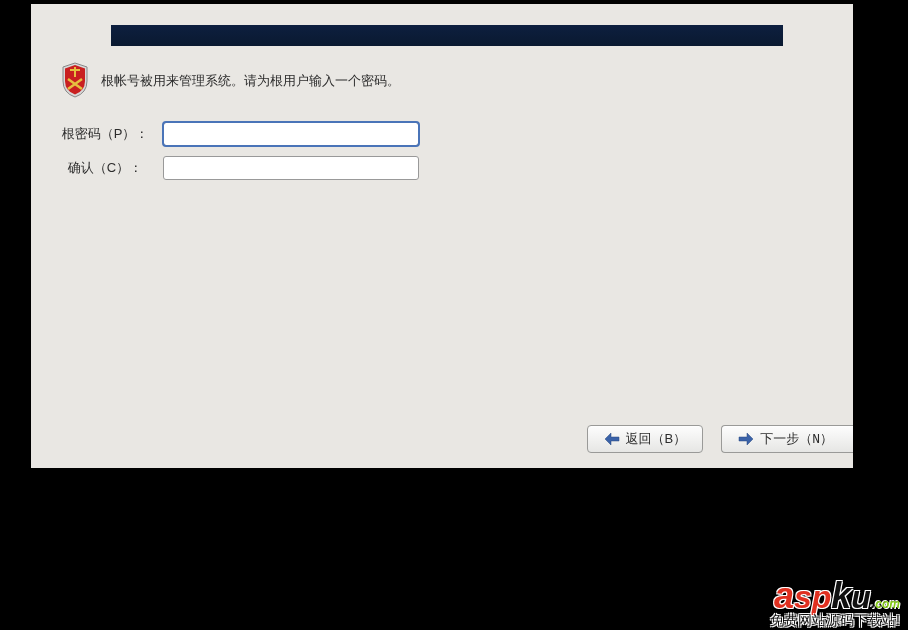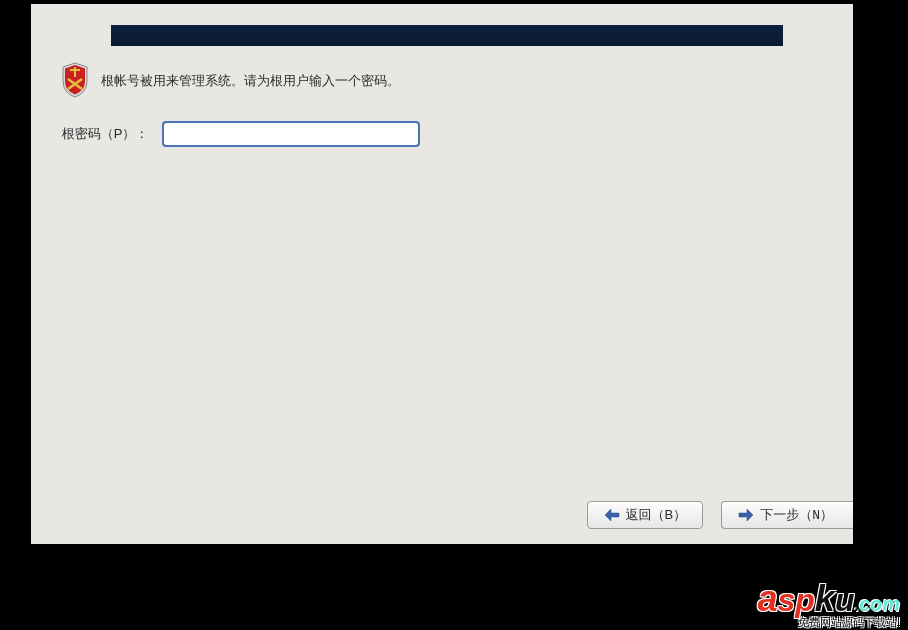--- a/index.html
+++ b/index.html
@@ -14,21 +14,21 @@
       font-family: "Microsoft YaHei", "SimSun", sans-serif;
       font-size: 13px;
       position: relative;
       overflow: hidden;
     }
     .window {
       position: absolute;
       top: 4px;
       left: 31px;
       width: 822px;
-      height: 540px;
+      height: 464px;
       background: #e9e7e3;
       box-shadow: 0 0 5px rgba(0,0,0,0.3);
     }
     .header-bar {
       position: absolute;
       top: 21px;
       left: 80px;
       width: 672px;
       height: 21px;
       background: linear-gradient(to bottom, #0d1f3f 0%, #0a1930 100%);
@@ -132,24 +132,24 @@
       font-weight: bold;
       font-style: italic;
       line-height: 1;
     }
     .wm-a { color: #e03020; font-size: 36px; text-shadow: 1px 1px 0 #fff, -1px -1px 0 #fff, 1px -1px 0 #fff, -1px 1px 0 #fff; }
     .wm-s { color: #e03020; font-size: 32px; text-shadow: 1px 1px 0 #fff, -1px -1px 0 #fff, 1px -1px 0 #fff, -1px 1px 0 #fff; }
     .wm-p { color: #e03020; font-size: 32px; text-shadow: 1px 1px 0 #fff, -1px -1px 0 #fff, 1px -1px 0 #fff, -1px 1px 0 #fff; }
     .wm-k { color: #111; font-size: 36px; text-shadow: 1px 1px 0 #fff, -1px -1px 0 #fff, 1px -1px 0 #fff, -1px 1px 0 #fff; }
     .wm-u { color: #111; font-size: 32px; text-shadow: 1px 1px 0 #fff, -1px -1px 0 #fff, 1px -1px 0 #fff, -1px 1px 0 #fff; }
     .wm-dot { color: #111; font-size: 16px; text-shadow: 1px 1px 0 #fff, -1px -1px 0 #fff; }
-    .wm-com { color: #5eead4; font-size: 20px; text-shadow: 1px 1px 0 #fff, -1px -1px 0 #fff; }
+    .wm-com { color: #84cc16; font-size: 12px; text-shadow: 1px 1px 0 #fff, -1px -1px 0 #fff; }
     .watermark-sub {
       color: #111;
-      font-size: 11px;
+      font-size: 14px;
       text-shadow: 1px 1px 0 #fff, -1px -1px 0 #fff, 1px -1px 0 #fff, -1px 1px 0 #fff;
       font-style: normal;
       font-weight: normal;
       margin-top: -2px;
     }
   </style>
 </head>
 <body>
 
 <div class="window">
@@ -166,20 +166,24 @@
         <path d="M8 18 L22 28 M22 18 L8 28" stroke="#e6c040" stroke-width="2.5"></path>
       </svg>
     </span>
     <span class="info-text">根帐号被用来管理系统。请为根用户输入一个密码。</span>
   </div>
 
   <div class="form-area">
     <div class="form-row">
       <label class="form-label">根密码（P）：</label>
       <input type="password" class="form-input focused" value="" style="">
+    </div>
+    <div class="form-row">
+      <label class="form-label">确认（C）：</label>
+      <input type="password" class="form-input" value="" style="">
     </div>
   </div>
 
   <div class="button-bar">
     <button class="nav-button">
       <span class="arrow-icon">
         <svg width="16" height="14" viewBox="0 0 16 14">
           <path d="M7 1 L1 7 L7 13 L7 9 L15 9 L15 5 L7 5 Z" fill="#3a62a8" stroke="#2a4a80" stroke-width="0.5"></path>
         </svg>
       </span>

